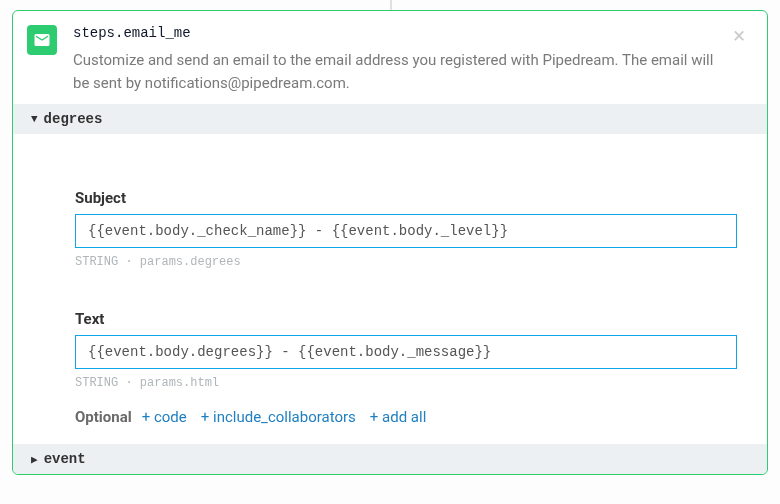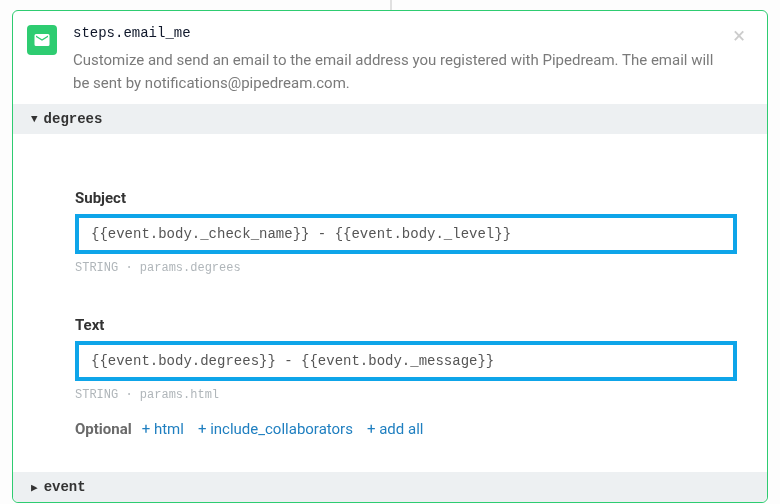--- a/index.html
+++ b/index.html
@@ -85,41 +85,41 @@
     .params-body { padding: 14px 30px 4px 62px; }
     .field { margin-bottom: 18px; }
     .field-label {
       font-weight: 700;
       font-size: 15px;
       color: #333;
       margin-bottom: 7px;
       margin-top: 41px;
     }
     .field-input {
-      border: 4px solid #0ea5e9;
+      border: 1px solid #0ea5e9;
       padding: 8px 12px;
       font-family: "SFMono-Regular", Consolas, "Liberation Mono", Menlo, monospace;
       font-size: 14px;
       color: #555;
       background: #fff;
       width: 100%;
     }
     .field-meta {
       margin-top: 7px;
       font-family: "SFMono-Regular", Consolas, "Liberation Mono", Menlo, monospace;
       font-size: 12px;
       color: #b0b6ba;
     }
     .optional-row {
       display: flex;
       align-items: flex-start;
       flex-wrap: wrap;
       gap: 6px;
       font-size: 15px;
-      margin-bottom: 30px;
+      margin-bottom: 14px;
     }
     .optional-label {
       font-weight: 700;
       color: #6a6a6a;
       margin-right: 4px;
     }
     .opt-link {
       color: #1f7fc0;
       cursor: pointer;
       margin-right: 8px;
@@ -168,21 +168,21 @@
       <div class="field">
         <div class="field-label">Text</div>
         <input class="field-input" type="text" value="{{event.body.degrees}} - {{event.body._message}}" style="">
         <div class="field-meta">
           <span>STRING</span> · <span>params.html</span>
         </div>
       </div>
 
       <div class="optional-row">
         <span class="optional-label">Optional</span>
-        <span class="opt-link">+ html</span>
+        <span class="opt-link">+ code</span>
         <span class="opt-link">+ include_collaborators</span>
         <span class="opt-link">+ add all</span>
       </div>
 
     </div>
 
     <div class="section-bar code-section">
       <span class="arrow">▶</span>
       <span>event</span>
     </div>

